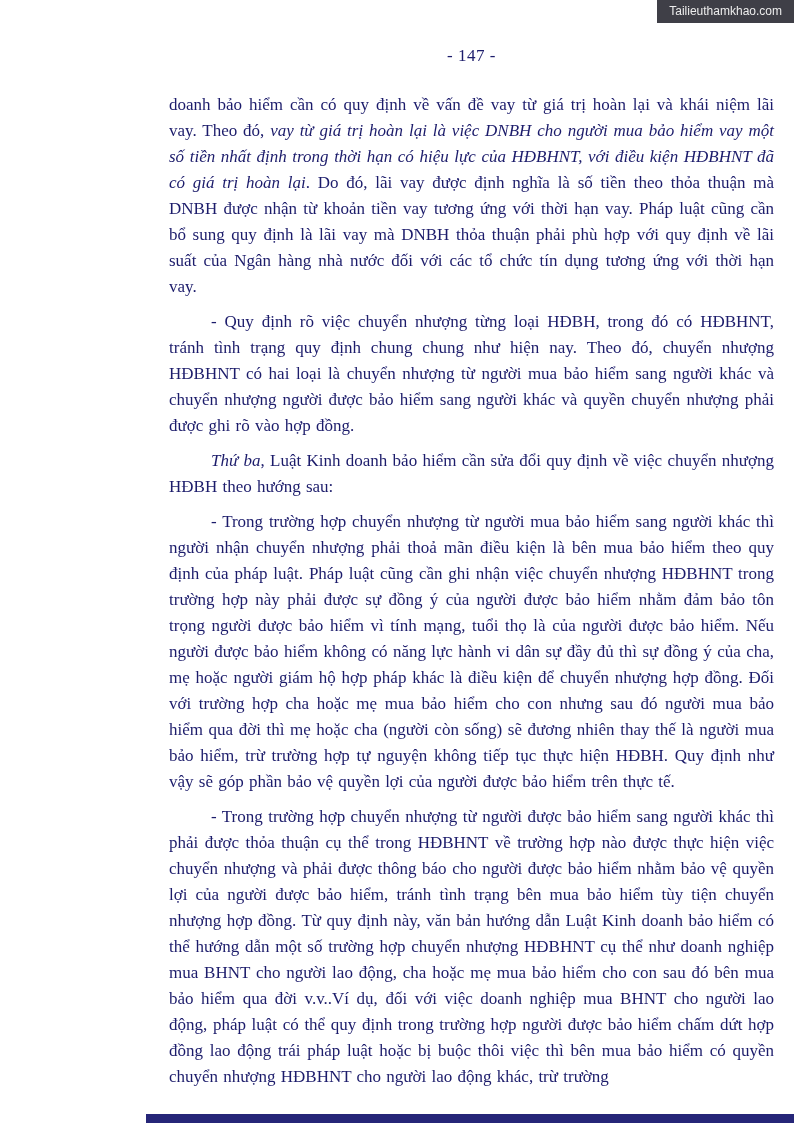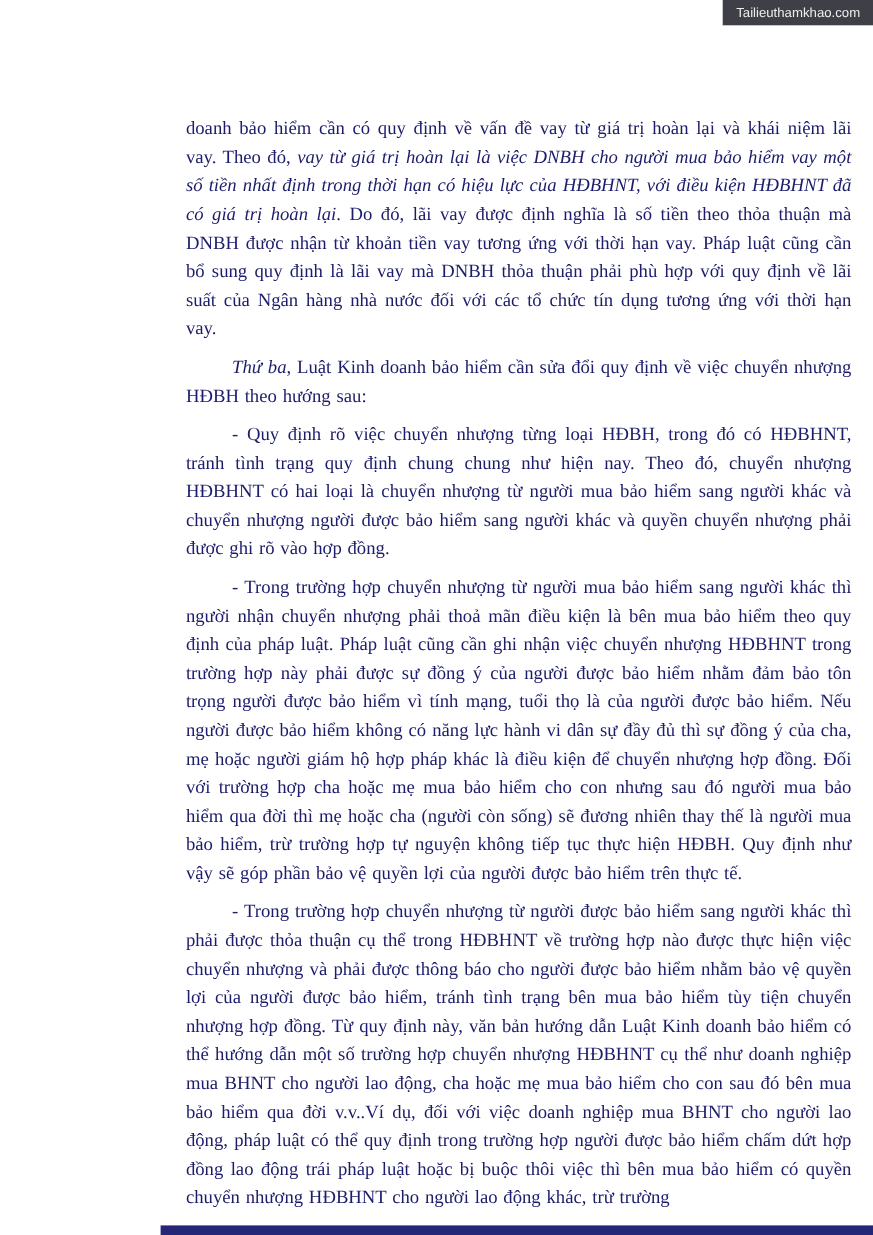--- a/index.html
+++ b/index.html
@@ -33,21 +33,21 @@
     position: absolute;
     top: 46px;
     left: 133px;
     width: 605px;
     text-align: center;
     font-size: 17px;
     letter-spacing: 0.5px;
   }
   .content {
     position: absolute;
-    top: 104px;
+    top: 92px;
     left: 133px;
     width: 605px;
   }
   .para {
     font-size: 17px;
     line-height: 26px;
     text-align: justify;
     text-justify: inter-word;
     margin-bottom: 9px;
     word-spacing: 1px;
@@ -62,23 +62,24 @@
     height: 9px;
     background: var(--bar-color, #262678);
   }
 </style>
 </head>
 <body>
 
 <div class="page">
   <div class="watermark">Tailieuthamkhao.com</div>
 
+  <div class="page-number">- 147 -</div>
 
   <div class="content">
       <p class="para"><span>doanh bảo hiểm cần có quy định về vấn đề vay từ giá trị hoàn lại và khái niệm lãi vay. Theo đó, </span><span class="italic">vay từ giá trị hoàn lại là việc DNBH cho người mua bảo hiểm vay một số tiền nhất định trong thời hạn có hiệu lực của HĐBHNT, với điều kiện HĐBHNT đã có giá trị hoàn lại</span><span>. Do đó, lãi vay được định nghĩa là số tiền theo thỏa thuận mà DNBH được nhận từ khoản tiền vay tương ứng với thời hạn vay. Pháp luật cũng cần bổ sung quy định là lãi vay mà DNBH thỏa thuận phải phù hợp với quy định về lãi suất của Ngân hàng nhà nước đối với các tổ chức tín dụng tương ứng với thời hạn vay.</span></p>
+      <p class="para indent"><span>- Quy định rõ việc chuyển nhượng từng loại HĐBH, trong đó có HĐBHNT, tránh tình trạng quy định chung chung như hiện nay. Theo đó, chuyển nhượng HĐBHNT có hai loại là chuyển nhượng từ người mua bảo hiểm sang người khác và chuyển nhượng người được bảo hiểm sang người khác và quyền chuyển nhượng phải được ghi rõ vào hợp đồng.</span></p>
       <p class="para indent"><span class="italic">Thứ ba</span><span>, Luật Kinh doanh bảo hiểm cần sửa đổi quy định về việc chuyển nhượng HĐBH theo hướng sau:</span></p>
-      <p class="para indent"><span>- Quy định rõ việc chuyển nhượng từng loại HĐBH, trong đó có HĐBHNT, tránh tình trạng quy định chung chung như hiện nay. Theo đó, chuyển nhượng HĐBHNT có hai loại là chuyển nhượng từ người mua bảo hiểm sang người khác và chuyển nhượng người được bảo hiểm sang người khác và quyền chuyển nhượng phải được ghi rõ vào hợp đồng.</span></p>
       <p class="para indent"><span>- Trong trường hợp chuyển nhượng từ người mua bảo hiểm sang người khác thì người nhận chuyển nhượng phải thoả mãn điều kiện là bên mua bảo hiểm theo quy định của pháp luật. Pháp luật cũng cần ghi nhận việc chuyển nhượng HĐBHNT trong trường hợp này phải được sự đồng ý của người được bảo hiểm nhằm đảm bảo tôn trọng người được bảo hiểm vì tính mạng, tuổi thọ là của người được bảo hiểm. Nếu người được bảo hiểm không có năng lực hành vi dân sự đầy đủ thì sự đồng ý của cha, mẹ hoặc người giám hộ hợp pháp khác là điều kiện để chuyển nhượng hợp đồng. Đối với trường hợp cha hoặc mẹ mua bảo hiểm cho con nhưng sau đó người mua bảo hiểm qua đời thì mẹ hoặc cha (người còn sống) sẽ đương nhiên thay thế là người mua bảo hiểm, trừ trường hợp tự nguyện không tiếp tục thực hiện HĐBH. Quy định như vậy sẽ góp phần bảo vệ quyền lợi của người được bảo hiểm trên thực tế.</span></p>
       <p class="para indent"><span>- Trong trường hợp chuyển nhượng từ người được bảo hiểm sang người khác thì phải được thỏa thuận cụ thể trong HĐBHNT về trường hợp nào được thực hiện việc chuyển nhượng và phải được thông báo cho người được bảo hiểm nhằm bảo vệ quyền lợi của người được bảo hiểm, tránh tình trạng bên mua bảo hiểm tùy tiện chuyển nhượng hợp đồng. Từ quy định này, văn bản hướng dẫn Luật Kinh doanh bảo hiểm có thể hướng dẫn một số trường hợp chuyển nhượng HĐBHNT cụ thể như doanh nghiệp mua BHNT cho người lao động, cha hoặc mẹ mua bảo hiểm cho con sau đó bên mua bảo hiểm qua đời v.v..Ví dụ, đối với việc doanh nghiệp mua BHNT cho người lao động, pháp luật có thể quy định trong trường hợp người được bảo hiểm chấm dứt hợp đồng lao động trái pháp luật hoặc bị buộc thôi việc thì bên mua bảo hiểm có quyền chuyển nhượng HĐBHNT cho người lao động khác, trừ trường</span></p>
     </div>
 
   <div class="footer-bar"></div>
 </div>
 
 </body></html>

